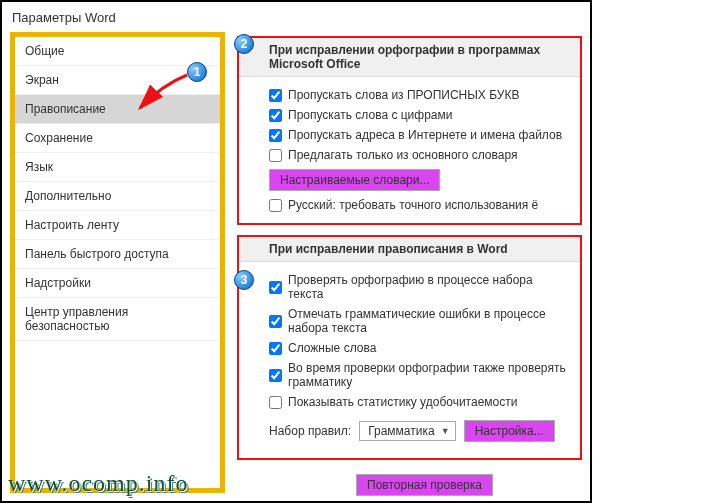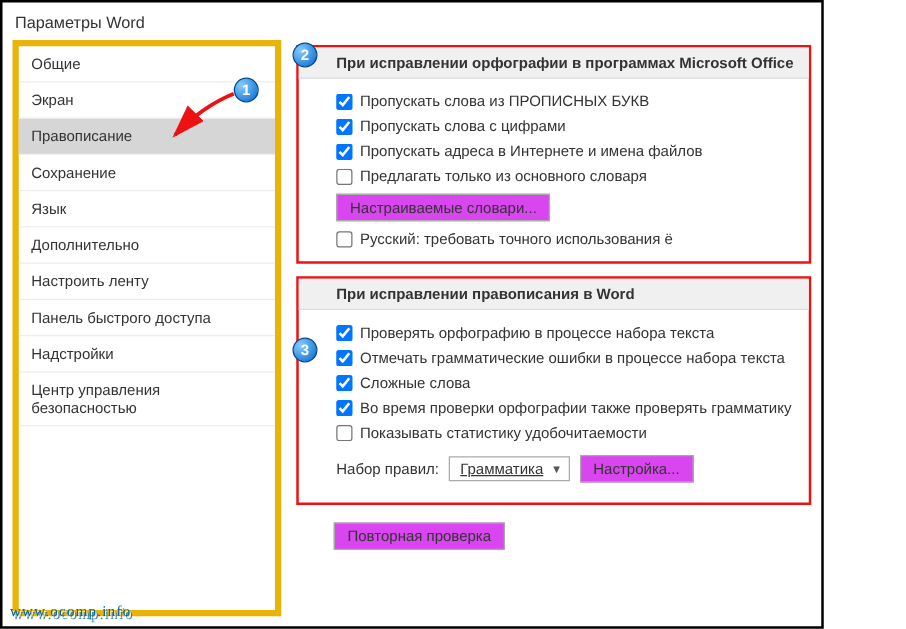--- a/index.html
+++ b/index.html
@@ -5,21 +5,21 @@
   * { box-sizing: border-box; }
   body {
     margin: 0;
     font-family: "Segoe UI", Tahoma, sans-serif;
     font-size: 12px;
     color: #333;
     background: #fff;
   }
   .window {
     border: 2px solid #000;
-    width: 659px;
+    width: 592px;
     height: 503px;
     position: relative;
     background: #fff;
     overflow: hidden;
   }
   .title {
     padding: 8px 10px 6px 10px;
     font-size: 13px;
     color: #333;
   }
@@ -91,31 +91,31 @@
     gap: 8px;
     padding: 4px 0;
   }
   .select {
     border: 1px solid #aaa;
     padding: 2px 20px 2px 8px;
     font-size: 12px;
     position: relative;
     background: #fff;
     cursor: pointer;
-    text-decoration: underline;
   }
   .select .caret {
     position: absolute;
     right: 5px; top: 50%;
     transform: translateY(-50%);
     font-size: 9px;
     color: #555;
   }
   .recheck {
     margin-left: 30px;
+    text-align: center;
   }
   .callout {
     position: absolute;
     width: 20px; height: 20px;
     border-radius: 50%;
     background: radial-gradient(circle at 30% 30%, #8cf, #06c);
     color: #fff;
     font-weight: bold;
     font-size: 12px;
     display: flex;
@@ -130,22 +130,22 @@
   .arrow {
     position: absolute;
     top: 68px; left: 130px;
     z-index: 4;
     pointer-events: none;
   }
   .watermark {
     position: absolute;
     left: 6px; bottom: 4px;
     font-family: "Comic Sans MS", cursive;
-    font-size: 12px;
-    color: #0369a1;
+    font-size: 24px;
+    color: #14532d;
     text-shadow: 1px 1px 0 #fff, 2px 2px 0 #2a7aa8;
     letter-spacing: 1px;
     pointer-events: none;
   }
 </style>
 </head>
 <body>
 
 <div class="window">
   <div class="title">Параметры Word</div>

